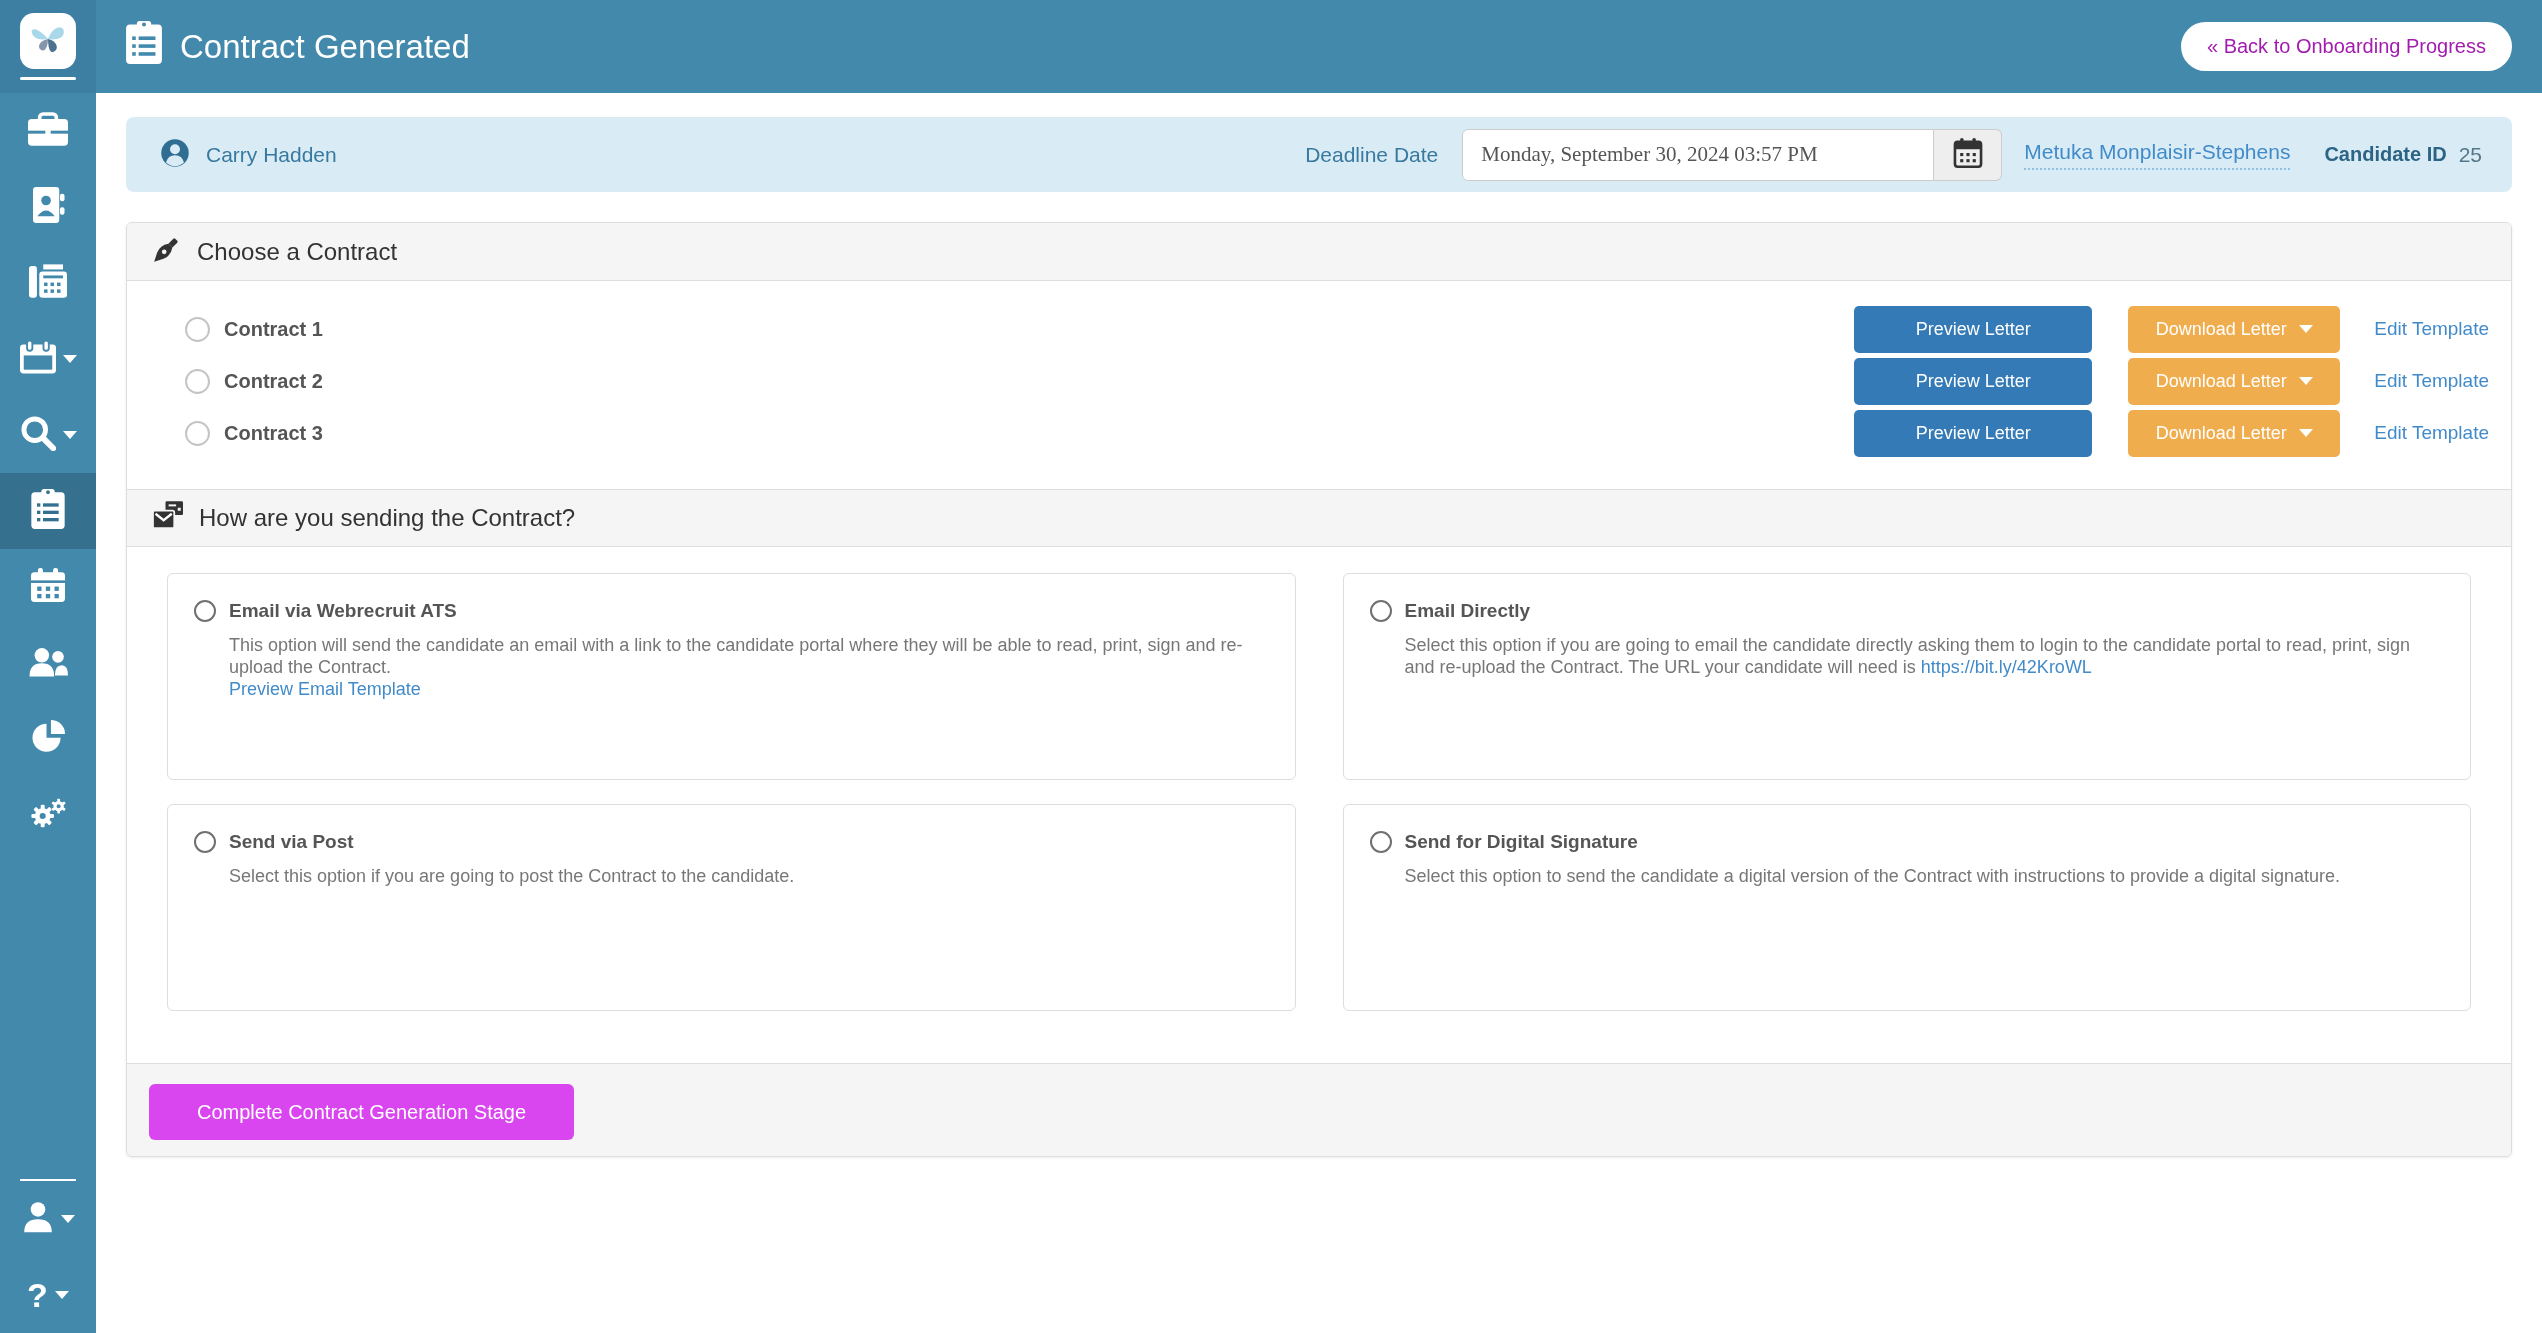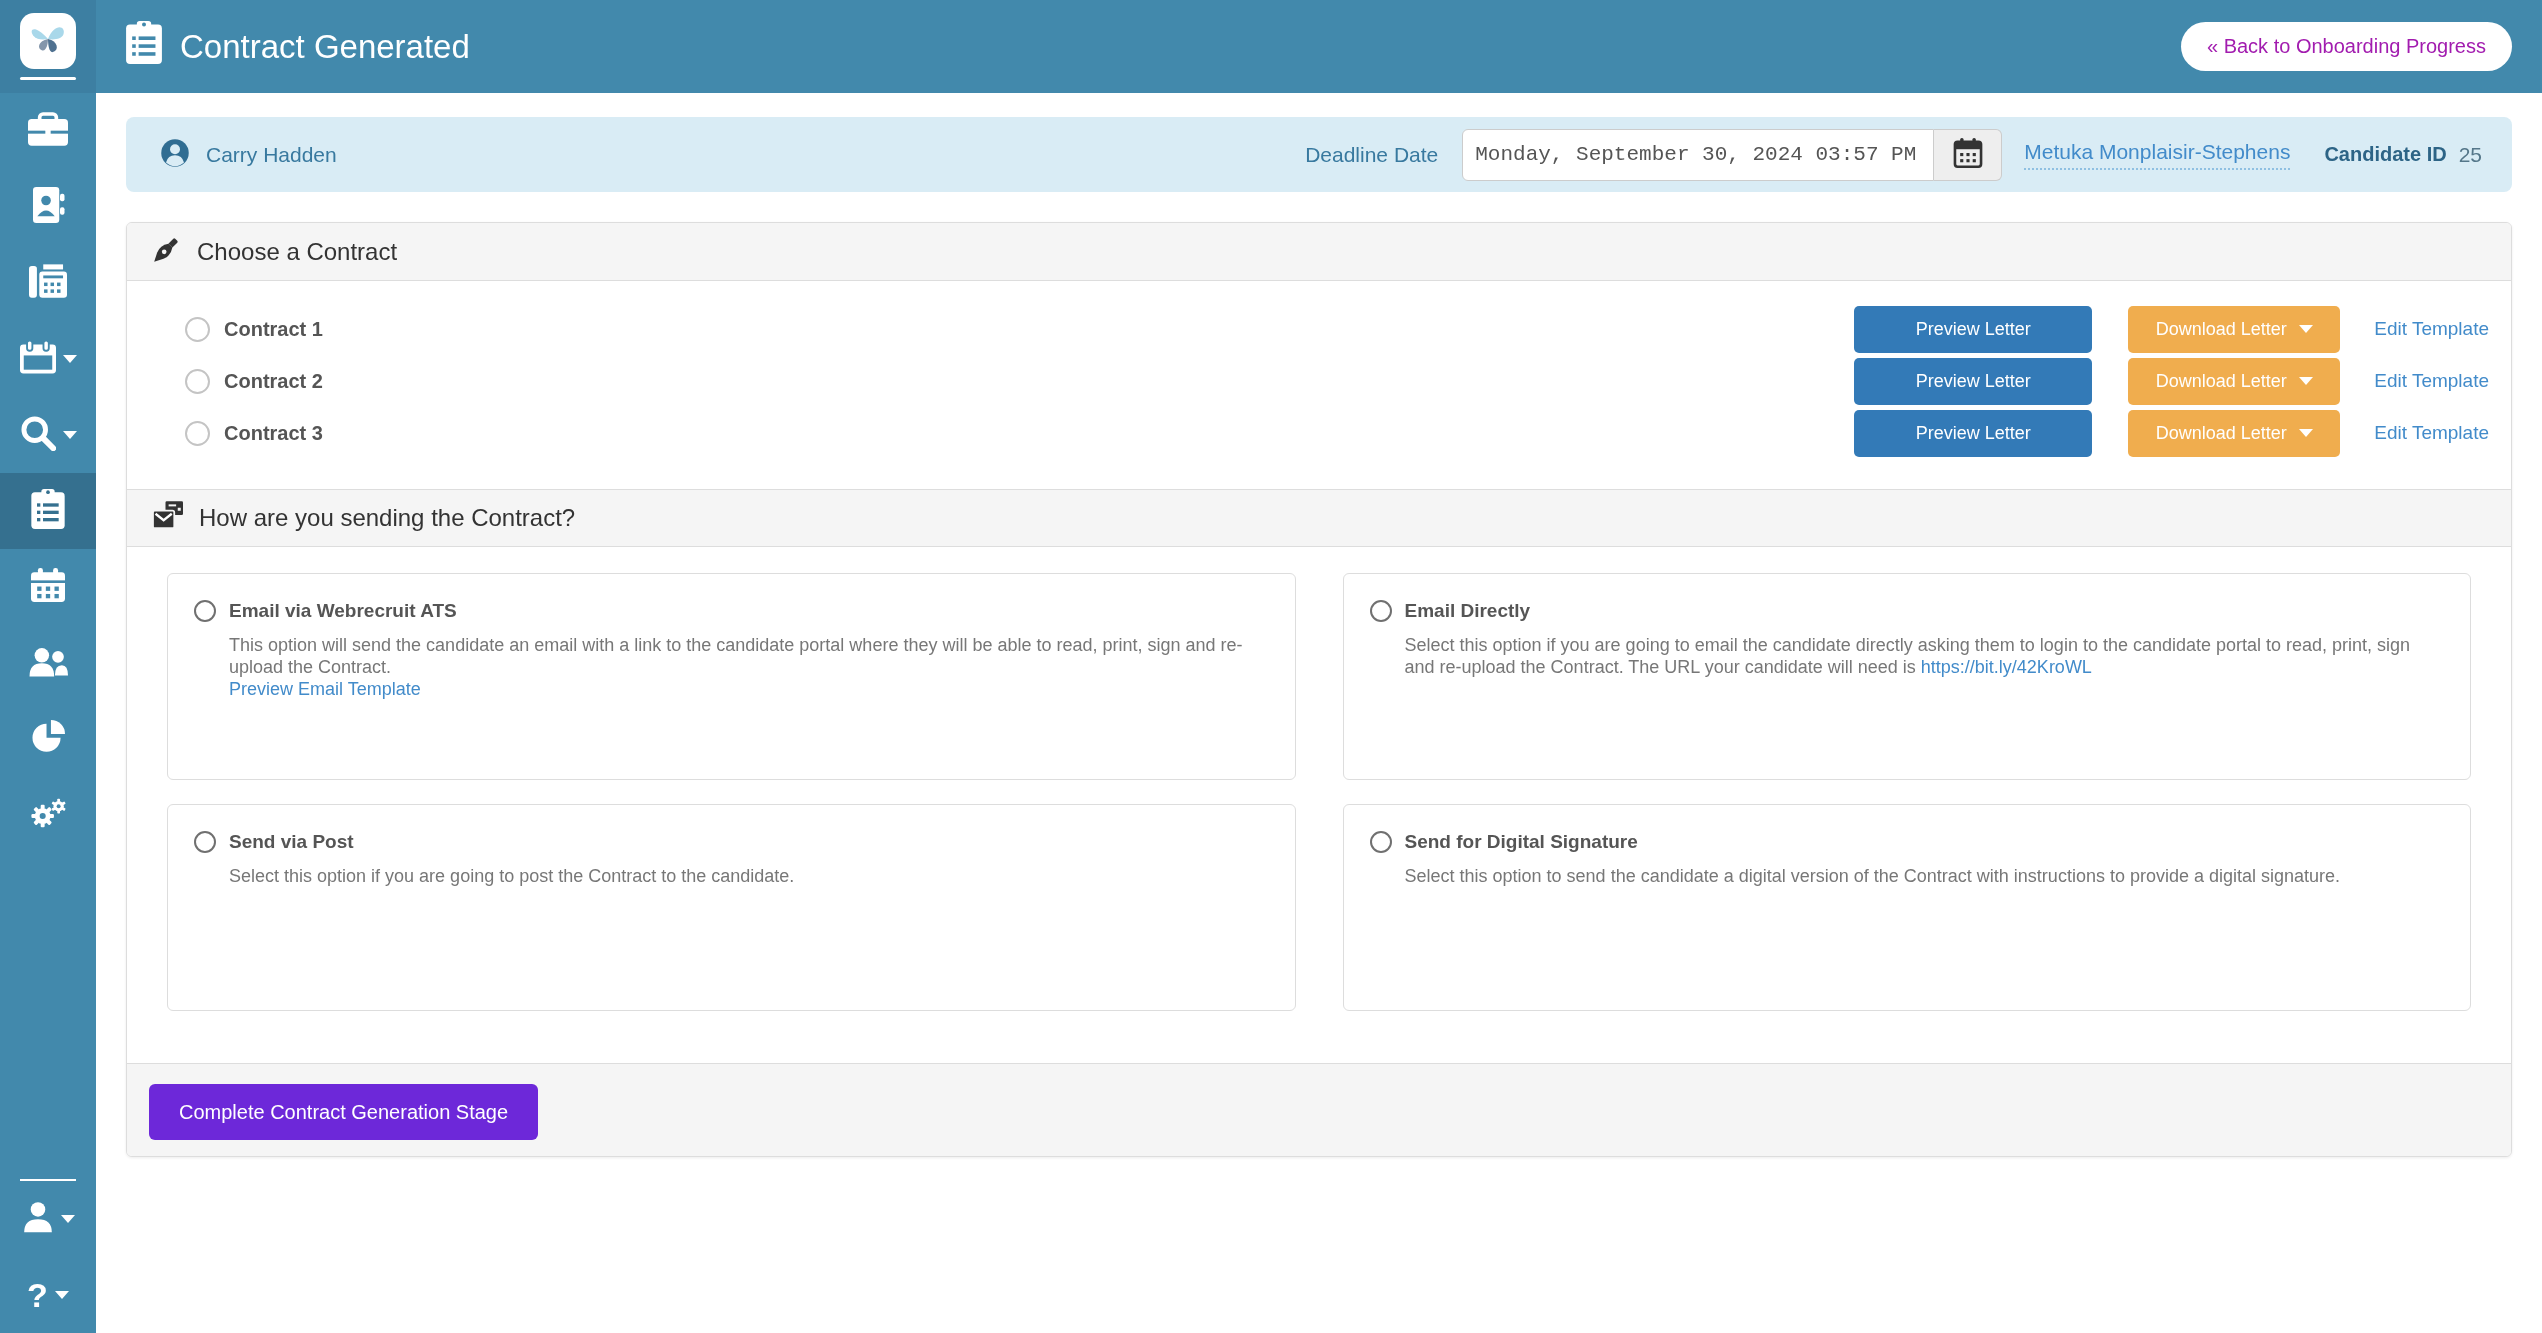--- a/index.html
+++ b/index.html
@@ -25,21 +25,21 @@
   .topbar-title { display:flex; align-items:center; gap:18px; color:#fff; font-size:33px; }
   .back-btn { margin-left:auto; background:#fff; color:#a21caf; font-size:20px; padding:13px 26px; border-radius:30px; border:none; cursor:pointer; font-family:inherit; }
 
   
   .content { padding:24px 30px; }
 
   .candidate-bar { background:#d9ecf5; border-radius:8px; height:75px; display:flex; align-items:center; padding:0 30px 0 34px; }
   .cb-name { color:#38799f; font-size:21px; margin-left:16px; }
   .cb-deadline-label { margin-left:auto; color:#38799f; font-size:21px; }
   .input-group { display:flex; margin-left:24px; }
-  .date-input { width:472px; height:52px; border:1px solid #ccc; border-radius:6px 0 0 6px; padding:0 12px; font-size:21px; color:#555; background:#fff; font-family:Liberation Mono, monospace; }
+  .date-input { width:472px; height:52px; border:1px solid #ccc; border-radius:6px 0 0 6px; padding:0 18px; font-size:21px; color:#555; background:#fff; font-family:Liberation Serif, serif; }
   .date-addon { width:68px; height:52px; background:#eee; border:1px solid #ccc; border-left:none; border-radius:0 6px 6px 0; display:flex; align-items:center; justify-content:center; cursor:pointer; }
   .cb-link { margin-left:22px; color:#428bca; font-size:21px; text-decoration:none; border-bottom:2px dotted #8fc0e2; padding-bottom:4px; }
   .cb-id-label { margin-left:34px; color:#2d6486; font-weight:bold; font-size:20px; }
   .cb-id-value { margin-left:12px; color:#55778a; font-size:21px; }
 
   
   .panel { margin-top:30px; border:1px solid #ddd; border-radius:6px; box-shadow:0 1px 3px rgba(0,0,0,0.08); overflow:hidden; background:#fff; }
   .section-header { background:#f5f5f5; height:58px; padding:0 26px; display:flex; align-items:center; gap:16px; font-size:24px; color:#333; border-bottom:1px solid #ddd; }
   .section-header.second { border-top:1px solid #ddd; }
 
@@ -57,21 +57,21 @@
   .cards { padding:26px 40px 52px 40px; display:grid; grid-template-columns:repeat(2,1fr); gap:24px 47px; }
   .card { border:1px solid #ddd; border-radius:6px; padding:26px 26px; min-height:207px; background:#fff; }
   .card-title-row { display:flex; align-items:center; gap:13px; }
   .card-radio { width:22px; height:22px; border-radius:50%; border:2px solid #707070; background:#fff; flex-shrink:0; cursor:pointer; }
   .card-title { font-size:19px; font-weight:bold; color:#555; }
   .card-desc { margin:12px 0 0 35px; font-size:18px; color:#777; line-height:22px; }
   .card-link { color:#428bca; text-decoration:none; font-size:18px; }
   .card-link.block { display:block; }
 
   .panel-footer { background:#f5f5f5; border-top:1px solid #ddd; padding:20px 22px 16px 22px; }
-  .btn-complete { background:#6d28d9; color:#fff; font-size:20px; border:none; border-radius:6px; height:56px; padding:0 30px; cursor:pointer; font-family:inherit; }
+  .btn-complete { background:#d946ef; color:#fff; font-size:20px; border:none; border-radius:6px; height:56px; padding:0 48px; cursor:pointer; font-family:inherit; }
 </style>
 </head>
 <body>
 
 <div class="app">
 
   <div class="sidebar">
     <div class="logo-block">
       <div class="logo-box">
         <span>

